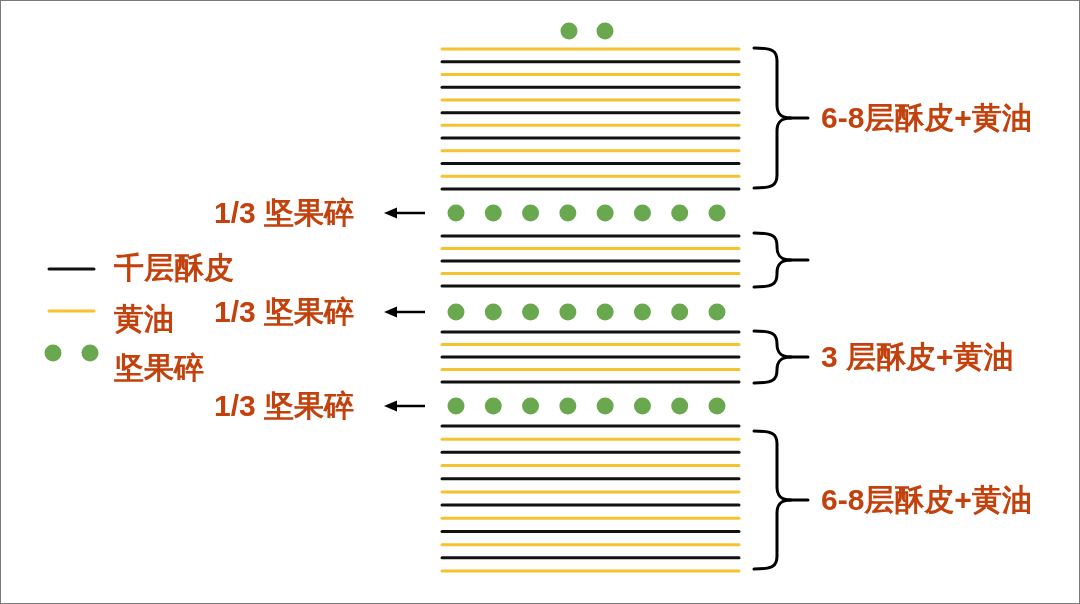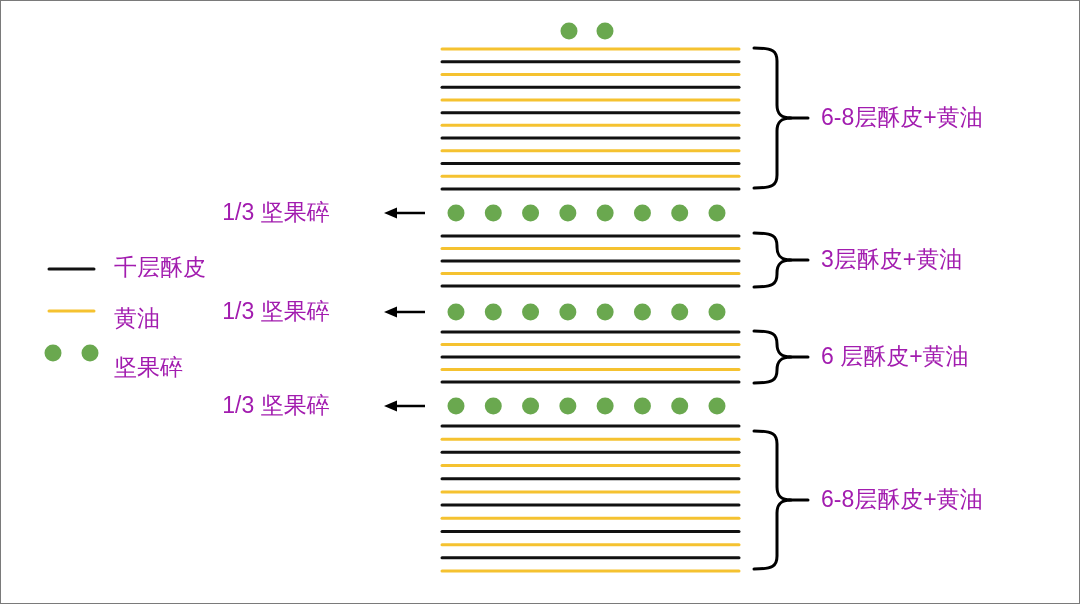--- a/index.html
+++ b/index.html
@@ -17,30 +17,31 @@
     overflow: hidden;
   }
   #diagram-svg {
     position: absolute;
     left: 0;
     top: 0;
   }
   .txt {
     position: absolute;
     transform: translateY(-50%);
-    font-size: 23px;
+    font-size: 30px;
     line-height: 1.2;
-    color: #a21caf;
+    color: #c2410c;
     white-space: nowrap;
+    font-weight: bold;
   }
   .legend-label { left: 113px; }
   .nut-label {
-    left: 185px;
+    left: 213px;
     width: 180px;
-    text-align: center;
+    text-align: left;
   }
   .brace-label { left: 820px; }
 </style>
 </head>
 <body>
 
 <div class="canvas">
 
   <svg id="diagram-svg" width="1078" height="602" viewBox="0 0 1078 602">
       <circle cx="568" cy="30" r="8.5" fill="#6aa84f"></circle>
@@ -125,17 +126,16 @@
 
   <div class="txt legend-label" style="top:267px">千层酥皮</div>
   <div class="txt legend-label" style="top:318px">黄油</div>
   <div class="txt legend-label" style="top:367px">坚果碎</div>
 
   <div class="txt nut-label" style="top:212px">1/3 坚果碎</div>
   <div class="txt nut-label" style="top:311px">1/3 坚果碎</div>
   <div class="txt nut-label" style="top:405px">1/3 坚果碎</div>
 
   <div class="txt brace-label" style="top:117px">6-8层酥皮+黄油</div>
-  <div class="txt brace-label" style="top:259px">3层酥皮+黄油</div>
-  <div class="txt brace-label" style="top:356px">6 层酥皮+黄油</div>
+  <div class="txt brace-label" style="top:356px">3 层酥皮+黄油</div>
   <div class="txt brace-label" style="top:499px">6-8层酥皮+黄油</div>
 
 </div>
 
 </body></html>

